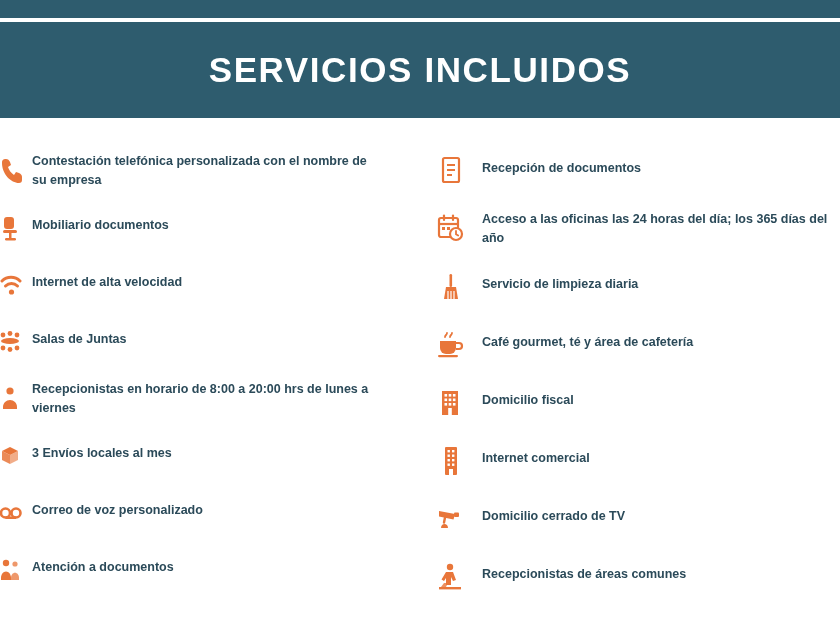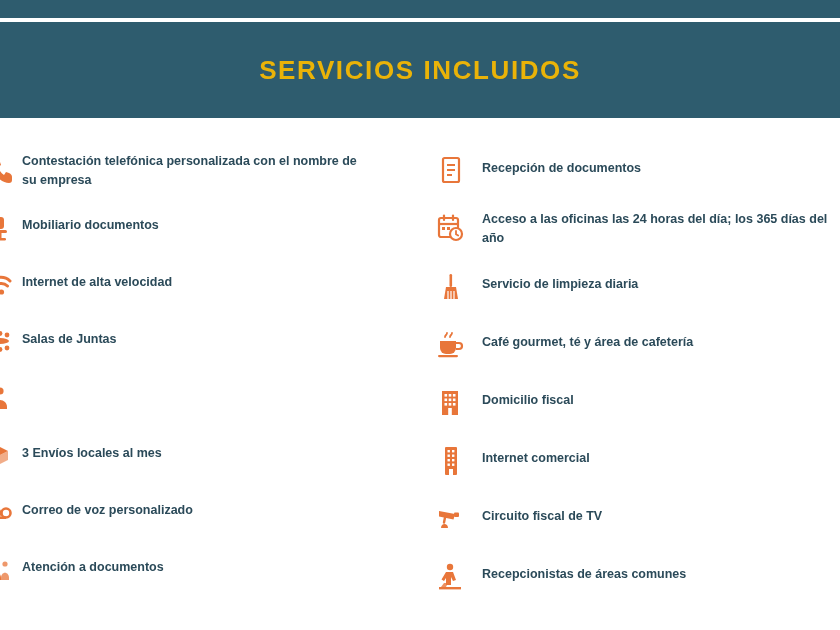--- a/index.html
+++ b/index.html
@@ -32,41 +32,41 @@
     top: 22px;
     left: 0;
     width: 840px;
     height: 96px;
     background: #2e5c6e;
     display: flex;
     align-items: center;
     justify-content: center;
   }
   .header-title {
-    color: #eab308;
-    font-size: 26px;
+    color: #ffffff;
+    font-size: 35px;
     font-weight: bold;
     letter-spacing: 1.6px;
     text-transform: uppercase;
     font-family: "Liberation Sans", sans-serif;
   }
   .columns {
     position: absolute;
     top: 150px;
     left: 0;
     width: 840px;
     height: 470px;
     display: flex;
   }
   .col {
     box-sizing: border-box;
   }
   .col-left {
     width: 420px;
-    padding-left: 2px;
+    padding-left: 12px;
   }
   .col-right {
     width: 420px;
     padding-left: 8px;
   }
   .item {
     display: flex;
     align-items: flex-start;
     min-height: 40px;
     margin-bottom: 15px;
@@ -171,20 +171,21 @@
         <span class="item-label">Salas de Juntas</span>
       </div>
 
       <div class="item">
         <span class="icon-box">
           <svg width="26" height="28" viewBox="0 0 26 28" fill="none">
             <circle cx="10" cy="6" r="3.6" fill="#e8763a"></circle>
             <path d="M3 22c0-4 3.2-7 7-7s7 3 7 7v2H3z" fill="#e8763a"></path>
           </svg>
         </span>
+        <span class="item-label two-line">Recepcionistas en horario de 8:00 a 20:00 hrs de lunes a viernes</span>
       </div>
 
       <div class="item">
         <span class="icon-box">
           <svg width="26" height="26" viewBox="0 0 26 26" fill="none">
             <path d="M2 8l8-4 8 4-8 4z" fill="#e8763a"></path>
             <path d="M2 8v9l8 4V12z" fill="#e8763a" opacity="0.85"></path>
             <path d="M18 8v9l-8 4V12z" fill="#e8763a" opacity="0.6"></path>
           </svg>
         </span>
@@ -314,21 +315,21 @@
 
       <div class="item">
         <span class="icon-box">
           <svg width="28" height="26" viewBox="0 0 28 26" fill="none">
             <path d="M2 5l16 3-1.5 5.5L2 10.5z" fill="#e8763a"></path>
             <rect x="17" y="6.5" width="5" height="4.5" rx="1" fill="#e8763a"></rect>
             <path d="M8 11.5l-1 5" stroke="#e8763a" stroke-width="2.4" stroke-linecap="round"></path>
             <path d="M4 22c0-2.5 1.6-4 3.5-4S11 19.5 11 22z" fill="#e8763a"></path>
           </svg>
         </span>
-        <span class="item-label">Circuito fiscal de TV</span>
+        <span class="item-label">Domicilio cerrado de TV</span>
       </div>
 
       <div class="item">
         <span class="icon-box">
           <svg width="28" height="30" viewBox="0 0 28 30" fill="none">
             <circle cx="13" cy="5" r="3.2" fill="#e8763a"></circle>
             <path d="M9 10h7l3 8-3 1-2-4v8H9v-7l-2 3-2.5-1.5z" fill="#e8763a"></path>
             <rect x="2" y="25" width="22" height="2.4" fill="#e8763a"></rect>
             <path d="M4 25l3-4h4l-2 4z" fill="#e8763a" opacity="0.8"></path>
           </svg>

